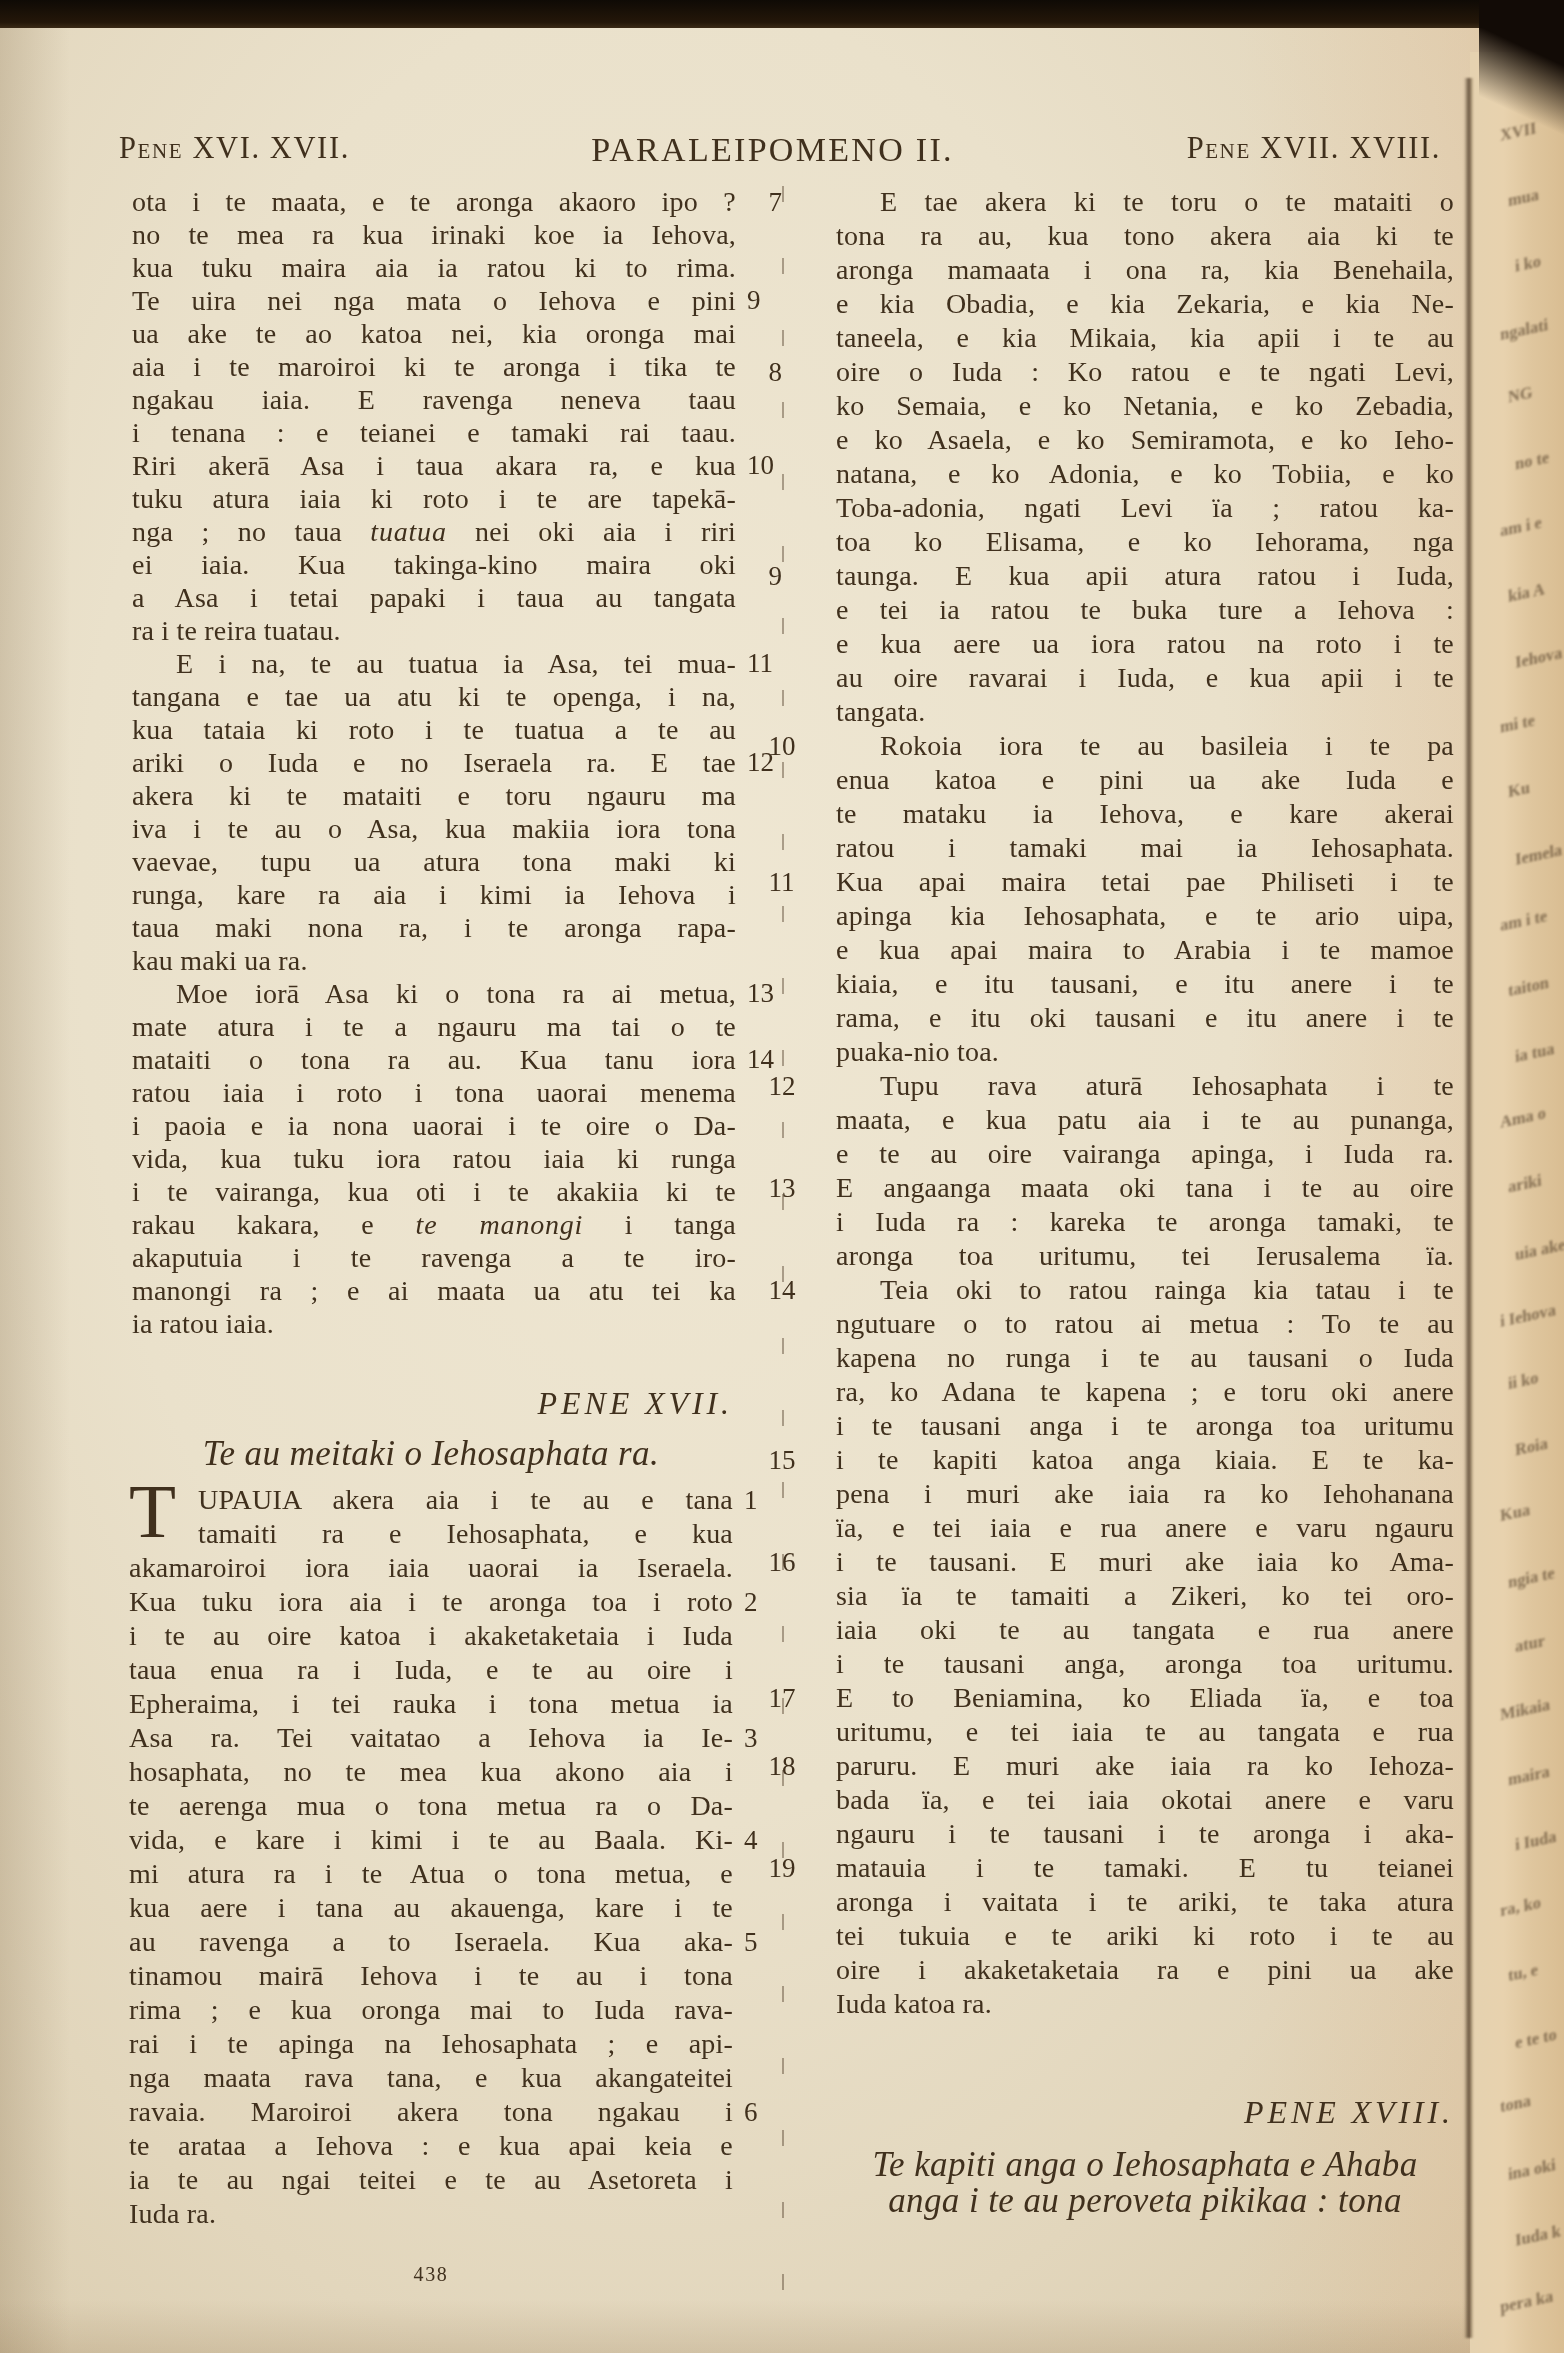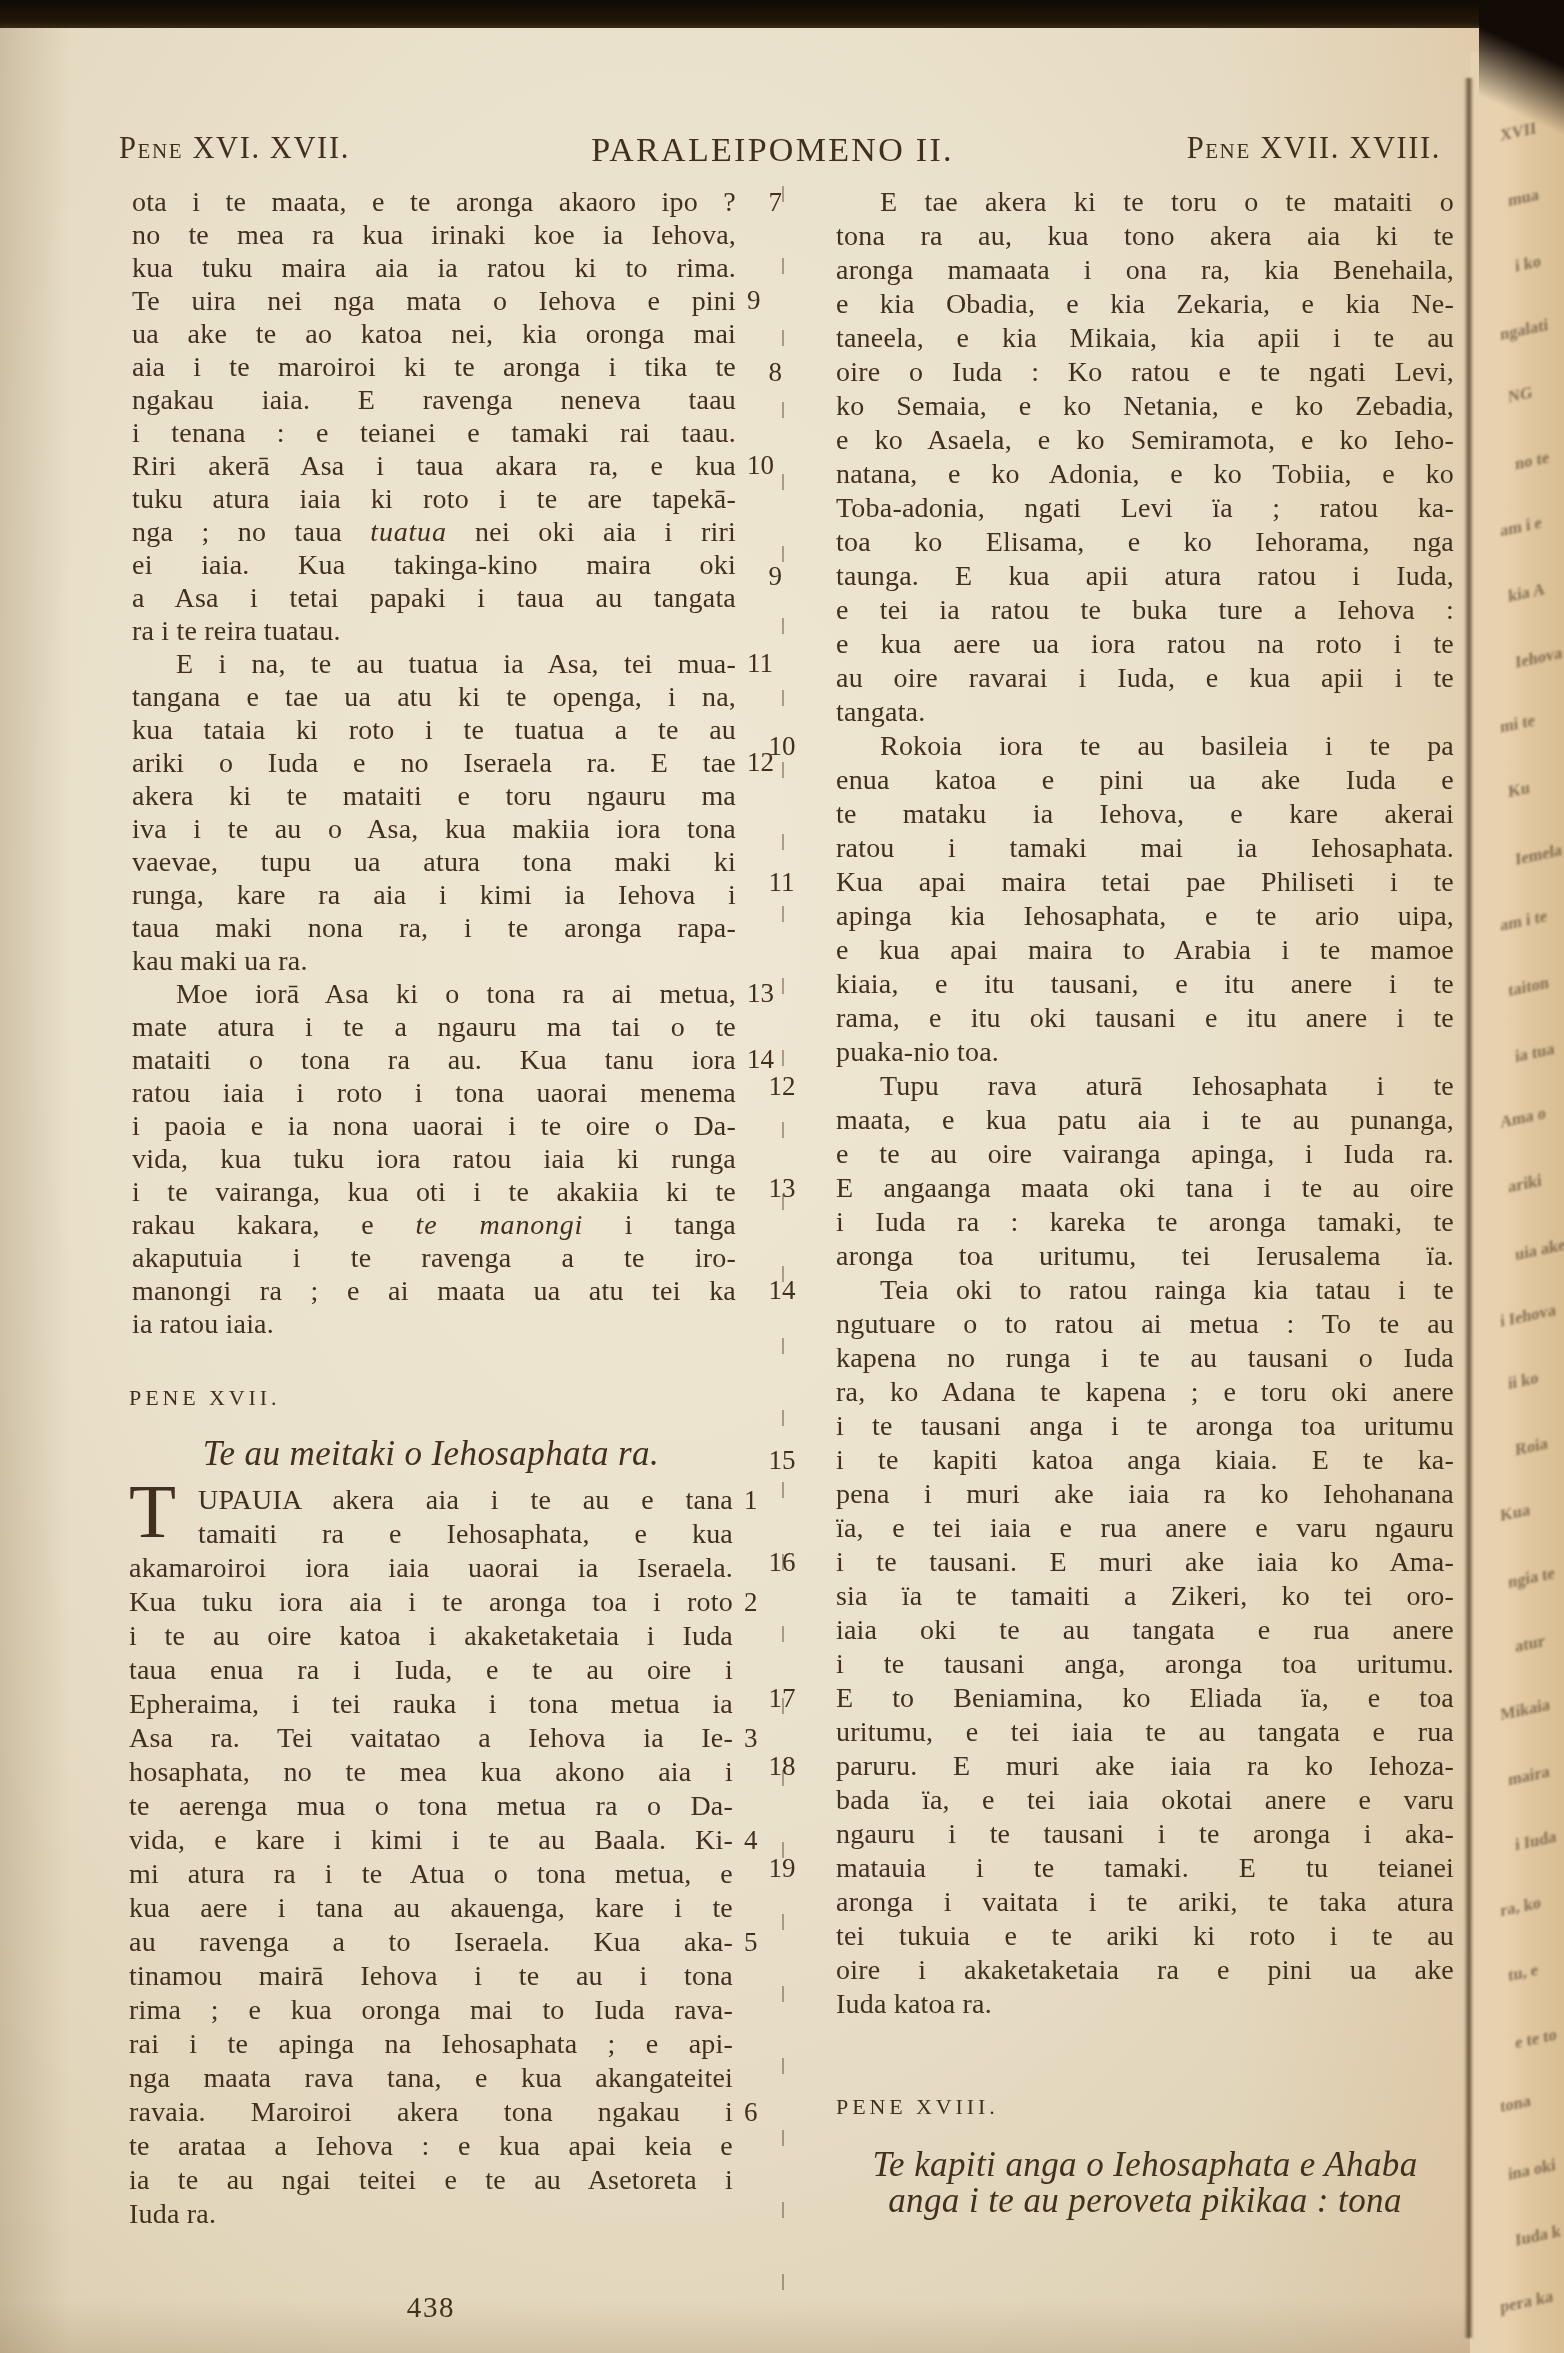--- a/index.html
+++ b/index.html
@@ -39,28 +39,28 @@
   .line.ind{padding-left:44px;}
   .line.pad{padding-left:69px;}
   .col1{left:132px;top:185px;width:604px;line-height:33px;}
   .col2{left:129px;top:1483px;width:604px;line-height:34px;}
   .colR{left:836px;top:185px;width:618px;line-height:34px;}
   .col .line{height:1em;height:auto;}
   .vnum{position:absolute;top:0;font-size:27px;letter-spacing:0;}
   .num-right{left:calc(100% + 11px);width:55px;text-align:left;}
   .num-left{right:calc(100% + 12.5px);width:55px;text-align:right;}
   
-  .chap-head{position:absolute;font-size:22px;letter-spacing:3.9px;text-align:left;}
+  .chap-head{position:absolute;font-size:32px;letter-spacing:3.9px;text-align:right;font-style:italic;}
   .chap-sub{position:absolute;font-style:italic;font-size:35px;text-align:center;letter-spacing:0.4px;}
   .head17{left:129px;top:1385px;width:604px;}
   .sub17{left:129px;top:1434px;width:604px;}
   .head18{left:836px;top:2094px;width:618px;}
   .sub18{left:836px;top:2147px;width:618px;line-height:36px;}
   .dropcap{position:absolute;left:0;top:-6.3px;font-size:77px;line-height:69px;}
-  .pagenum{position:absolute;left:129px;top:2263px;width:604px;text-align:center;font-size:29px;letter-spacing:1.6px;margin-top:28px;}
+  .pagenum{position:absolute;left:129px;top:2263px;width:604px;text-align:center;font-size:20px;letter-spacing:1.6px;}
   em{font-style:italic;letter-spacing:0.8px;}
 </style>
 </head>
 <body>
 
 <div class="stage">
   <div class="page">
     <div class="page-shade-left"></div>
     <div class="page-tint-right"></div>
     <div class="page-shade-bottom"></div>

